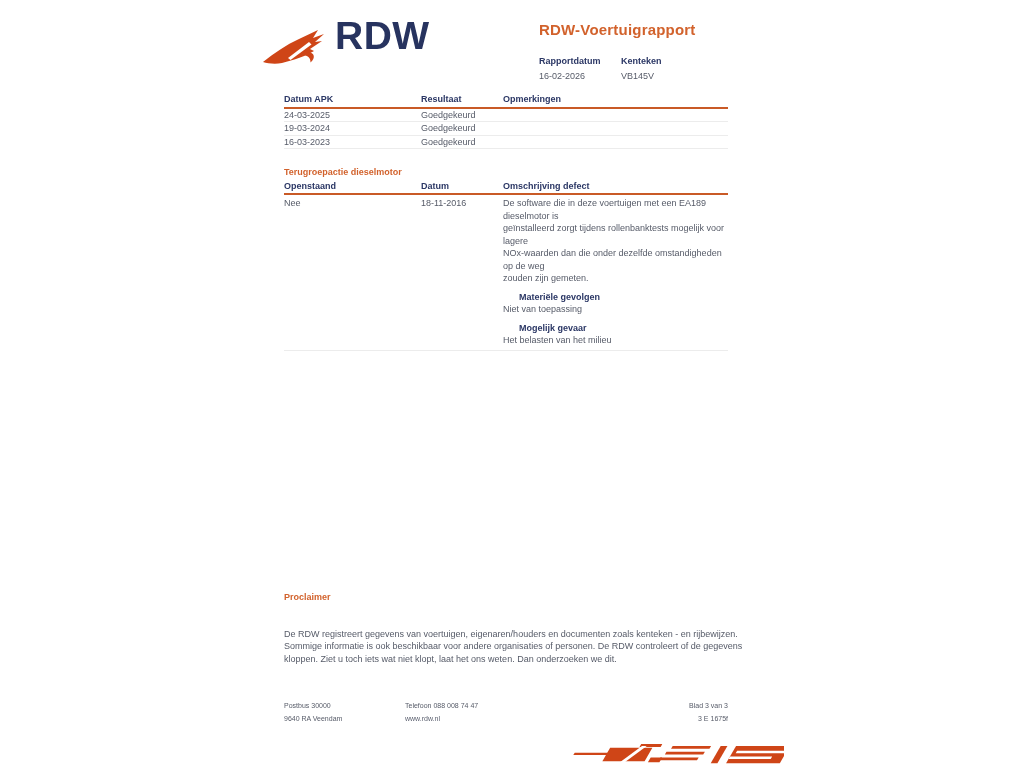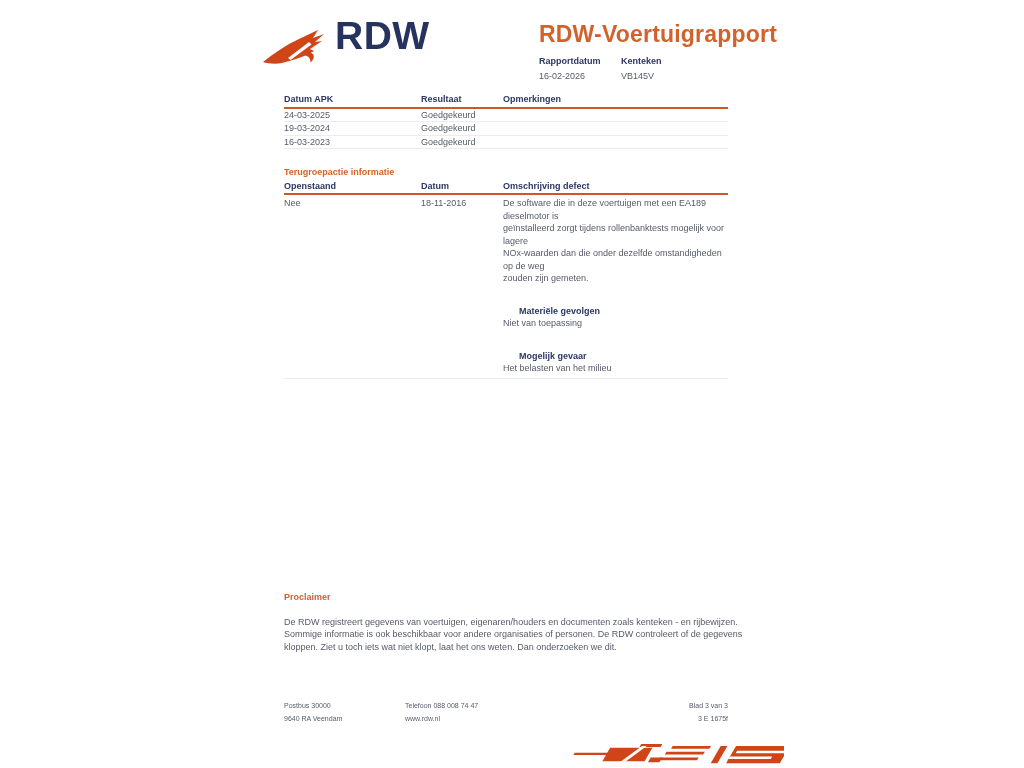--- a/index.html
+++ b/index.html
@@ -9,40 +9,40 @@
 
   
   .navy-b{color:#2b3765;font-weight:bold;}
   .txt{color:#565b68;font-weight:normal;}
   .orange-b{color:#d2622c;font-weight:bold;}
   .fs9{font-size:9px;line-height:12.5px;}
   .fs7{font-size:7px;line-height:9px;}
 
   
   .wordmark{font-size:39px;letter-spacing:.5px;color:#27335f;font-weight:bold;}
-  .doc-title{font-size:23px;font-weight:bold;color:#d2622c;letter-spacing:.2px;}
+  .doc-title{font-size:15px;font-weight:bold;color:#d2622c;letter-spacing:.2px;}
 
   
   .meta{display:flex;}
   .meta-col1{width:82px;}
   .meta-label{display:block;}
   .meta-value{display:block;margin-top:2px;}
 
   
   .tbl{width:444px;}
   .trow{display:flex;align-items:flex-start;gap:16px;}
   .c1{width:121px;flex:0 0 121px;}
   .c2{width:66px;flex:0 0 66px;}
   .c3{flex:1 1 auto;}
   .rule-orange{height:2px;background:#c95a26;margin-top:1px;}
   .apk-row{border-bottom:1px solid #ececec;height:12.5px;align-items:center;}
   .rule-gray{height:1px;background:#ececec;}
 
   .pre{white-space:pre-line;}
-  .stack-gap{margin-top:20px;padding-left:16px;}
+  .stack-gap{margin-top:6px;padding-left:16px;}
 
   
   .f-row{display:flex;width:444px;}
   .f-right{margin-left:auto;text-align:right;}
 
   a.weblink{color:#5c6170;text-decoration:none;}
 </style>
 </head>
 <body>
 
@@ -90,21 +90,21 @@
       <div class="c3 txt"></div>
     </div>
     <div class="trow apk-row">
       <div class="c1 txt">16-03-2023</div>
       <div class="c2 txt">Goedgekeurd</div>
       <div class="c3 txt"></div>
     </div>
   </div>
 
   <div class="abs tbl fs9" style="left:44px;top:166px;">
-    <div class="orange-b">Terugroepactie informatie</div>
+    <div class="orange-b">Terugroepactie dieselmotor</div>
 
     <div class="trow" style="margin-top:1px;">
       <div class="c1 navy-b">Openstaand</div>
       <div class="c2 navy-b">Datum</div>
       <div class="c3 navy-b">Omschrijving defect</div>
     </div>
     <div class="rule-orange"></div>
 
     <div class="trow" style="margin-top:2px;">
       <div class="c1 txt">Nee</div>
@@ -118,21 +118,21 @@
         <div class="txt">Niet van toepassing</div>
         <div class="navy-b stack-gap">Mogelijk gevaar</div>
         <div class="txt">Het belasten van het milieu</div>
       </div>
     </div>
     <div class="rule-gray" style="margin-top:3px;"></div>
   </div>
 
   <div class="abs fs9" style="left:44px;top:591px;width:492px;">
     <div class="orange-b">Proclaimer</div>
-    <div class="txt pre" style="margin-top:12px;">De RDW registreert gegevens van voertuigen, eigenaren/houders en documenten zoals kenteken - en rijbewijzen.
+    <div class="txt pre" style="margin-top:24px;">De RDW registreert gegevens van voertuigen, eigenaren/houders en documenten zoals kenteken - en rijbewijzen.
 Sommige informatie is ook beschikbaar voor andere organisaties of personen. De RDW controleert of de gegevens
 kloppen. Ziet u toch iets wat niet klopt, laat het ons weten. Dan onderzoeken we dit.</div>
   </div>
 
   <div class="abs f-row fs7" style="left:44px;top:701px;">
     <div class="c1 txt">Postbus 30000</div>
     <div class="txt">Telefoon 088 008 74 47</div>
     <div class="f-right txt">Blad 3 van 3</div>
   </div>
   <div class="abs f-row fs7" style="left:44px;top:714px;">

